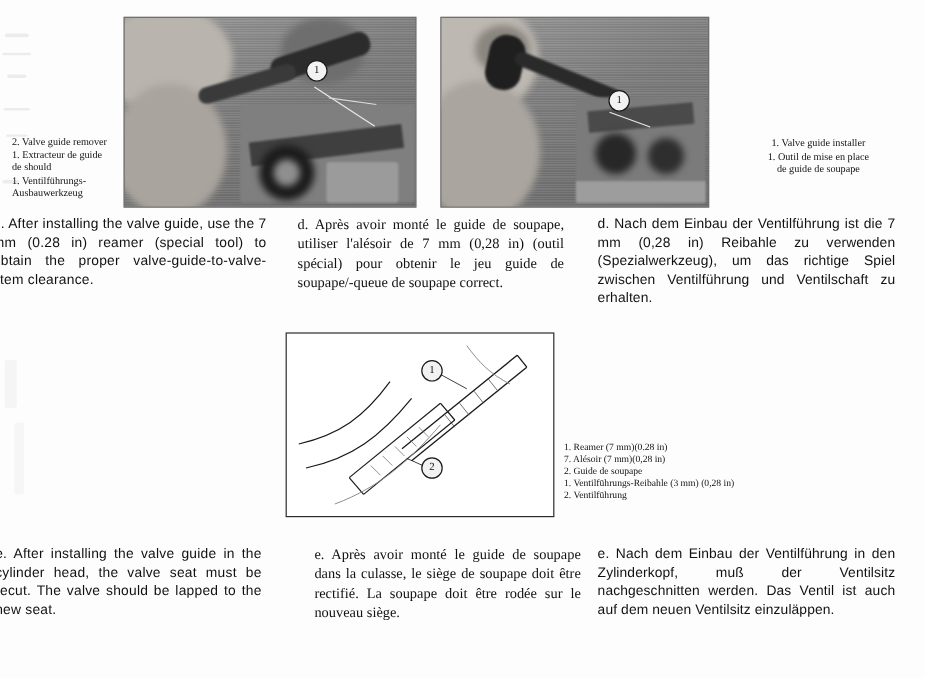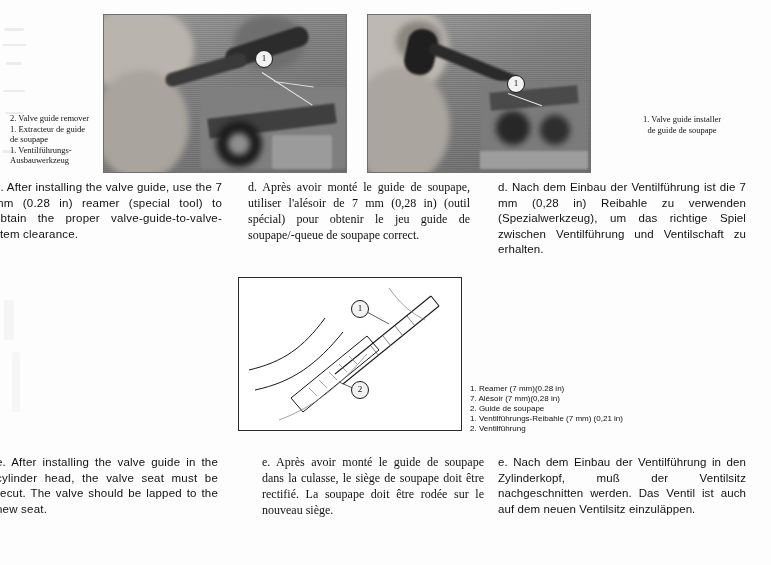--- a/index.html
+++ b/index.html
@@ -111,25 +111,24 @@
   
   .drawing {
     position: absolute;
     background: #ffffff;
     border: 1px solid #2b2b2b;
   }
   .drawing svg { display: block; }
 
   .dwg-legend {
     position: absolute;
-    font-family: Liberation Sans, sans-serif;
+    font-family: Liberation Serif, serif;
     font-size: 8px;
     line-height: 10px;
     color: #111;
-    margin-top: 16px;
   }
 </style>
 </head>
 <body>
 
 <div id="page">
 
   <div class="margin-artifacts">
     <div class="smudge" style="left:4px; top:28px; width:20px; height:3px;"></div>
     <div class="smudge" style="left:2px; top:44px; width:24px; height:2px;"></div>
@@ -158,21 +157,21 @@
     <div class="bar" style="left:168px; top:120px; width:60px; height:34px; background:#9b9b9b; border-radius:3px;"></div>
 
     <div class="leader" style="left:158px; top:57px; width:60px; transform:rotate(33deg);"></div>
     <div class="callout" style="left:151px; top:35px;">1</div>
     <div class="leader" style="left:170px; top:66px; width:40px; transform:rotate(8deg); background:#dadada;"></div>
   </div>
 
   <div class="legend" style="left:10px; top:113px; width:90px;">
     <div class="ln">2.  Valve guide remover</div>
     <div class="ln">1.  Extracteur de guide</div>
-    <div class="ln">     de soupape</div>
+    <div class="ln">     de should</div>
     <div class="ln">1.  Ventilführungs-</div>
     <div class="ln">     Ausbauwerkzeug</div>
   </div>
 
   <div class="photo" style="left:367px; top:14px; width:222px; height:157px;">
     <div class="ph-grain"></div>
     <div class="blob" style="left:-24px; top:-14px; width:105px; height:95px; background:#bdb8b1;"></div>
     <div class="blob" style="left:-18px; top:52px; width:100px; height:118px; background:#aaa59e;"></div>
     <div class="blob" style="left:28px; top:6px; width:46px; height:40px; background:#8a857f;"></div>
 
@@ -183,20 +182,21 @@
     <div class="bar" style="left:122px; top:74px; width:88px; height:18px; background:#4a4a4a; transform:rotate(-5deg);"></div>
     <div class="blob" style="left:128px; top:96px; width:34px; height:34px; background:#272727;"></div>
     <div class="blob" style="left:172px; top:100px; width:30px; height:30px; background:#2e2e2e;"></div>
     <div class="bar" style="left:112px; top:136px; width:108px; height:18px; background:#9d9d9d;"></div>
     <div class="leader" style="left:140px; top:78px; width:36px; transform:rotate(20deg);"></div>
     <div class="callout" style="left:139px; top:60px;">1</div>
   </div>
 
   <div class="legend right" style="left:598px; top:114px; width:168px;">
     <div class="ln">1.  Valve guide installer</div>
+    <div class="ln">1.  Outil de mise en place</div>
     <div class="ln">     de guide de soupape</div>
   </div>
 
   <div class="col en" style="left:-6px; top:180px; width:228px;">
     <span class="lbl">d.</span>
     <span>After installing the valve guide, use the 7 mm (0.28 in) reamer (special tool) to obtain the proper valve-guide-to-valve-stem clearance.</span>
   </div>
 
   <div class="col fr" style="left:248px; top:179px; width:222px;">
     <span class="lbl">d.</span>
@@ -240,21 +240,21 @@
       <line x1="118" y1="112" x2="100" y2="104" stroke="#1a1a1a" stroke-width="0.7"></line>
     </svg>
     <div class="callout" style="left:112px; top:22px;">1</div>
     <div class="callout" style="left:112px; top:103px;">2</div>
   </div>
 
   <div class="dwg-legend" style="left:470px; top:368px; width:200px;">
     <div>1.  Reamer (7 mm)(0.28 in)</div>
     <div>7.  Alésoir (7 mm)(0,28 in)</div>
     <div>2.  Guide de soupape</div>
-    <div>1.  Ventilführungs-Reibahle (7 mm) (0,21 in)</div>
+    <div>1.  Ventilführungs-Reibahle (3 mm) (0,28 in)</div>
     <div>2.  Ventilführung</div>
   </div>
 
   <div class="col en" style="left:-4px; top:455px; width:222px;">
     <span class="lbl">e.</span>
     <span>After installing the valve guide in the cylinder head, the valve seat must be recut. The valve should be lapped to the new seat.</span>
   </div>
 
   <div class="col fr" style="left:262px; top:454px; width:222px;">
     <span class="lbl">e.</span>

